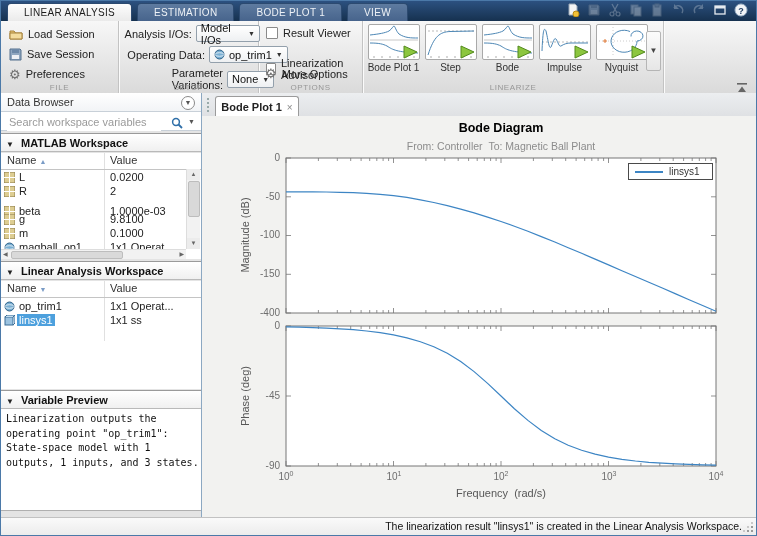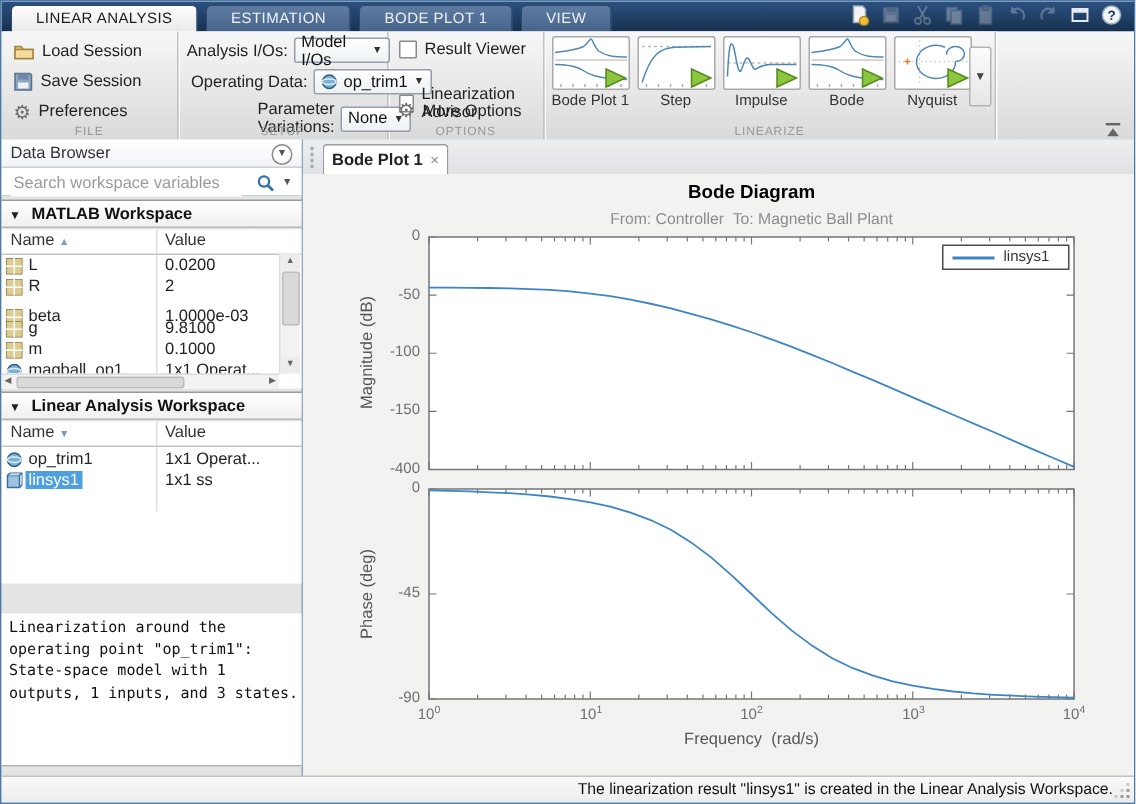--- a/index.html
+++ b/index.html
@@ -260,35 +260,35 @@
           <div class="gthumb"><svg width="50" height="34">
             <path d="M2,6 H48" stroke="#bbb" stroke-dasharray="2,2"></path>
             <path d="M5,31 v2 M13,31 v2 M21,31 v2 M29,31 v2 M37,31 v2 M45,31 v2" stroke="#adadad"></path>
             <path d="M2,30 C8,11 14,7 24,6.5 L48,6" fill="none" stroke="#4d87b5"></path>
             <polygon points="35,21 48,27 35,33" fill="#8cc63f" stroke="#538a1e"></polygon>
           </svg></div>
           <div class="glabel">Step</div>
         </div>
         <div class="gitem">
           <div class="gthumb"><svg width="50" height="34">
-            <path d="M2,17 H48" stroke="#bbb" stroke-dasharray="2,2"></path>
-            <path d="M2,26 C3,4 4,2 6,6 C8,14 9,25 11,22 C13,18 14,12 16,14 C18,17 19,22 21,21 C24,19 27,18 31,18 L48,18" fill="none" stroke="#4d87b5"></path>
-            <polygon points="35,21 48,27 35,33" fill="#8cc63f" stroke="#538a1e"></polygon>
-          </svg></div>
-          <div class="glabel">Impulse</div>
-        </div>
-        <div class="gitem">
-          <div class="gthumb"><svg width="50" height="34">
             <path d="M1,15 H49" stroke="#c8c8c8"></path>
             <path d="M5,31 v2 M13,31 v2 M21,31 v2 M29,31 v2 M37,31 v2 M45,31 v2" stroke="#adadad"></path>
             <path d="M1,10 C10,9 16,8 20,6 C23,4 24,1 25,1 C26,1 27,6 30,9 C36,13 42,13 49,13" fill="none" stroke="#4d87b5"></path>
             <path d="M1,18 C10,18 14,19 18,21 C24,25 28,27 49,28" fill="none" stroke="#4d87b5"></path>
             <polygon points="35,21 48,27 35,33" fill="#8cc63f" stroke="#538a1e"></polygon>
           </svg></div>
           <div class="glabel">Bode</div>
+        </div>
+        <div class="gitem">
+          <div class="gthumb"><svg width="50" height="34">
+            <path d="M2,17 H48" stroke="#bbb" stroke-dasharray="2,2"></path>
+            <path d="M2,26 C3,4 4,2 6,6 C8,14 9,25 11,22 C13,18 14,12 16,14 C18,17 19,22 21,21 C24,19 27,18 31,18 L48,18" fill="none" stroke="#4d87b5"></path>
+            <polygon points="35,21 48,27 35,33" fill="#8cc63f" stroke="#538a1e"></polygon>
+          </svg></div>
+          <div class="glabel">Impulse</div>
         </div>
         <div class="gitem">
           <div class="gthumb"><svg width="50" height="34">
             <path d="M16,2 V32" stroke="#ccc" stroke-dasharray="1,2"></path>
             <path d="M2,16 H48" stroke="#ccc" stroke-dasharray="1,2"></path>
             <path d="M8,14 v4 M6,16 h4" stroke="#e07b39"></path>
             <path d="M40,16 A13,11 0 1 1 33,6.5 M40,16 A6,5 0 1 0 34,11.5" fill="none" stroke="#4d87b5"></path>
             <polygon points="35,21 48,27 35,33" fill="#8cc63f" stroke="#538a1e"></polygon>
           </svg></div>
           <div class="glabel">Nyquist</div>
@@ -413,22 +413,26 @@
       <div class="trow" style="top:34px;">
         <span class="ricon"><svg width="11" height="11">
               <rect x="1" y="2" width="8" height="8" fill="#9cc3e0" stroke="#3a6d96"></rect>
               <path d="M1,2 L3,0 L11,0 L9,2 M11,0 L11,8 L9,10" fill="#c2dcef" stroke="#3a6d96"></path>
             </svg></span>
         <span class="rname sel">linsys1</span>
         <span class="rval">1x1 ss</span>
       </div>
     </div>
 
+    <div class="sechead" style="top:297px;">
+      <span class="tri">▼</span>
+      <span>Variable Preview</span>
+    </div>
     <div class="preview">
-      <div>Linearization around the</div>
+      <div>Linearization outputs the</div>
       <div>operating point "op_trim1":</div>
       <div>State-space model with 1</div>
       <div>outputs, 1 inputs, and 3 states.</div>
     </div>
   </div>
 
   <div class="doc">
     <div class="doctabs">
       <div class="dochandle"></div>
       <div class="doctab">

